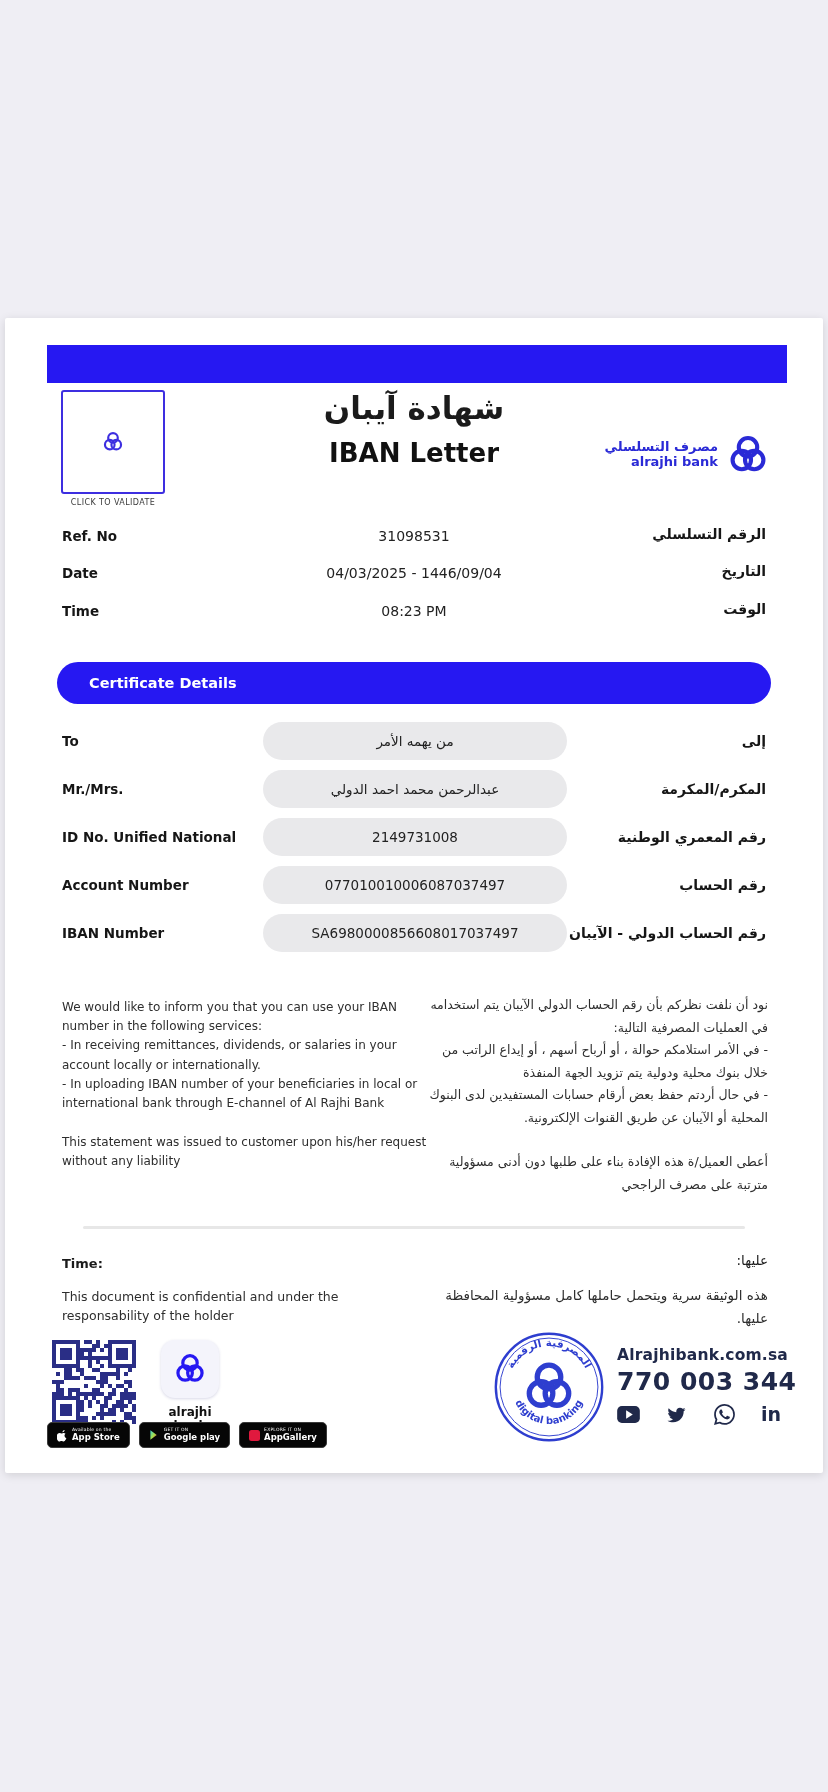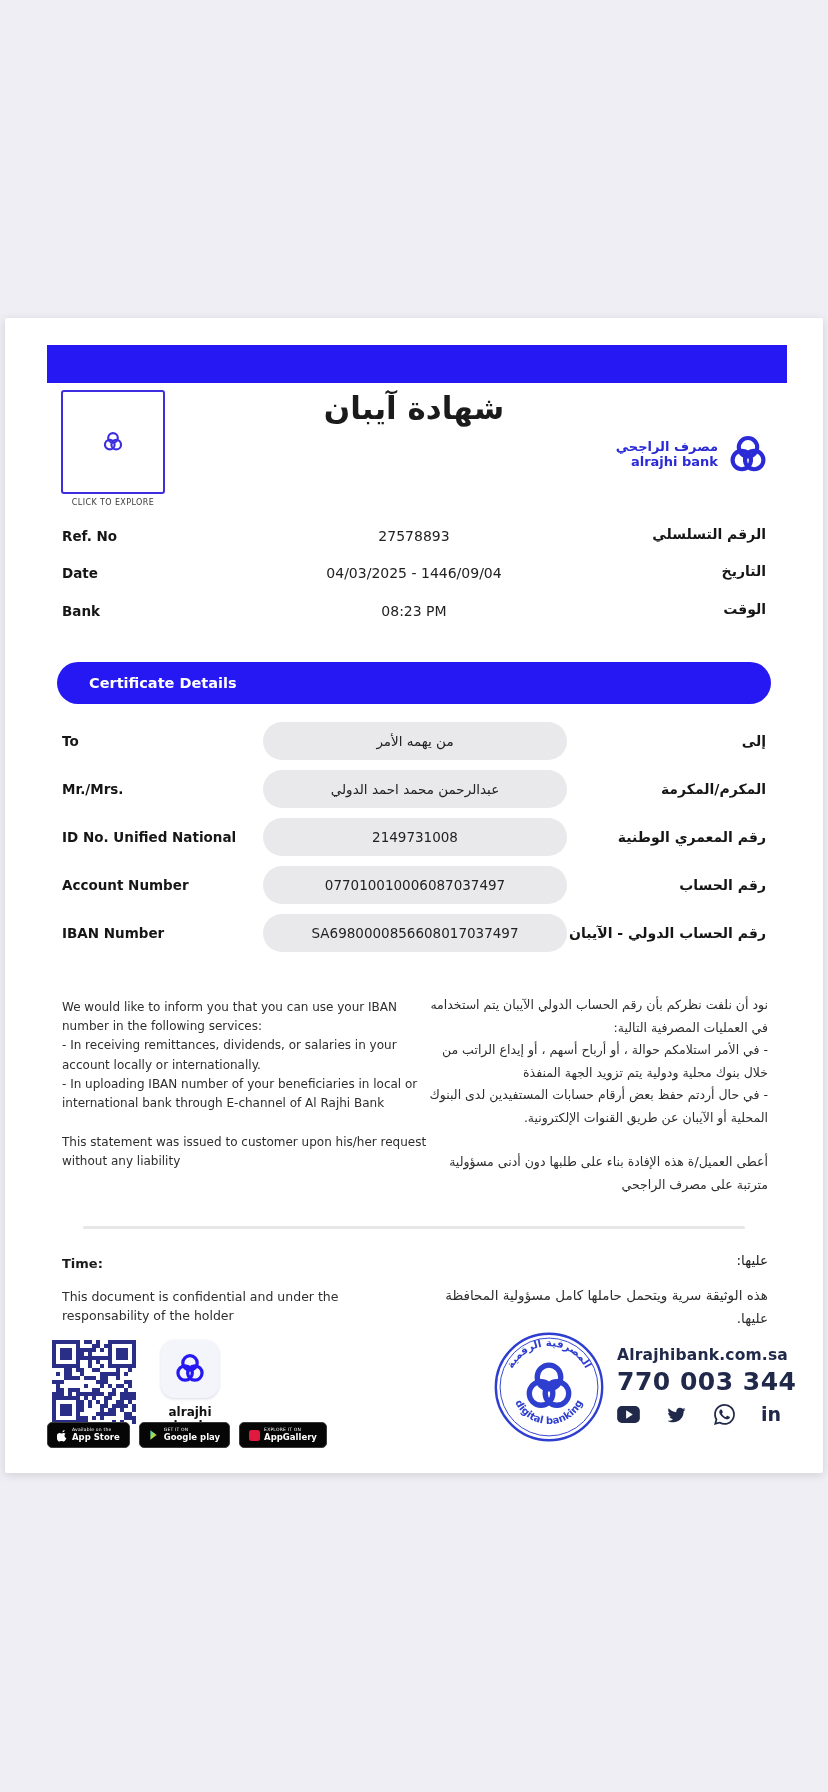--- a/index.html
+++ b/index.html
@@ -543,49 +543,50 @@
         <div></div>
         <div></div>
         <div></div>
         <div style="background: currentcolor;"></div>
         <div></div>
         <div style="background: currentcolor;"></div>
         <div></div>
         <div></div>
         <div></div>
       </div>
-    <div class="validate">CLICK TO EXPLORE</div>
+    <div class="validate">CLICK TO VALIDATE</div>
   </div>
 
   <div class="titles">
     <div class="title-ar">شهادة آيبان</div>
+    <div class="title-en">IBAN Letter</div>
   </div>
 
   <div class="brand">
     <div class="brand-text">
-      <div class="brand-ar">مصرف الراجحي</div>
+      <div class="brand-ar">مصرف التسلسلي</div>
       <div class="brand-en">alrajhi bank</div>
     </div>
     <svg class="trefoil" width="46" height="46" style="color:#2A2AD6">
         <use href="#trefoil"></use>
       </svg>
   </div>
 
   <div class="mrow" style="top:206px">
     <span class="lab">Ref. No</span>
-    <span class="val">27578893</span>
+    <span class="val">31098531</span>
     <span class="arl">الرقم التسلسلي</span>
   </div>
   <div class="mrow" style="top:243px">
     <span class="lab">Date</span>
     <span class="val">04/03/2025 - 1446/09/04</span>
     <span class="arl">التاريخ</span>
   </div>
   <div class="mrow" style="top:281px">
-    <span class="lab">Bank</span>
+    <span class="lab">Time</span>
     <span class="val">08:23 PM</span>
     <span class="arl">الوقت</span>
   </div>
 
   <div class="cert-pill">
     <span>Certificate Details</span>
   </div>
 
   <div class="drow" style="top:404px">
     <span class="lab">To</span>

